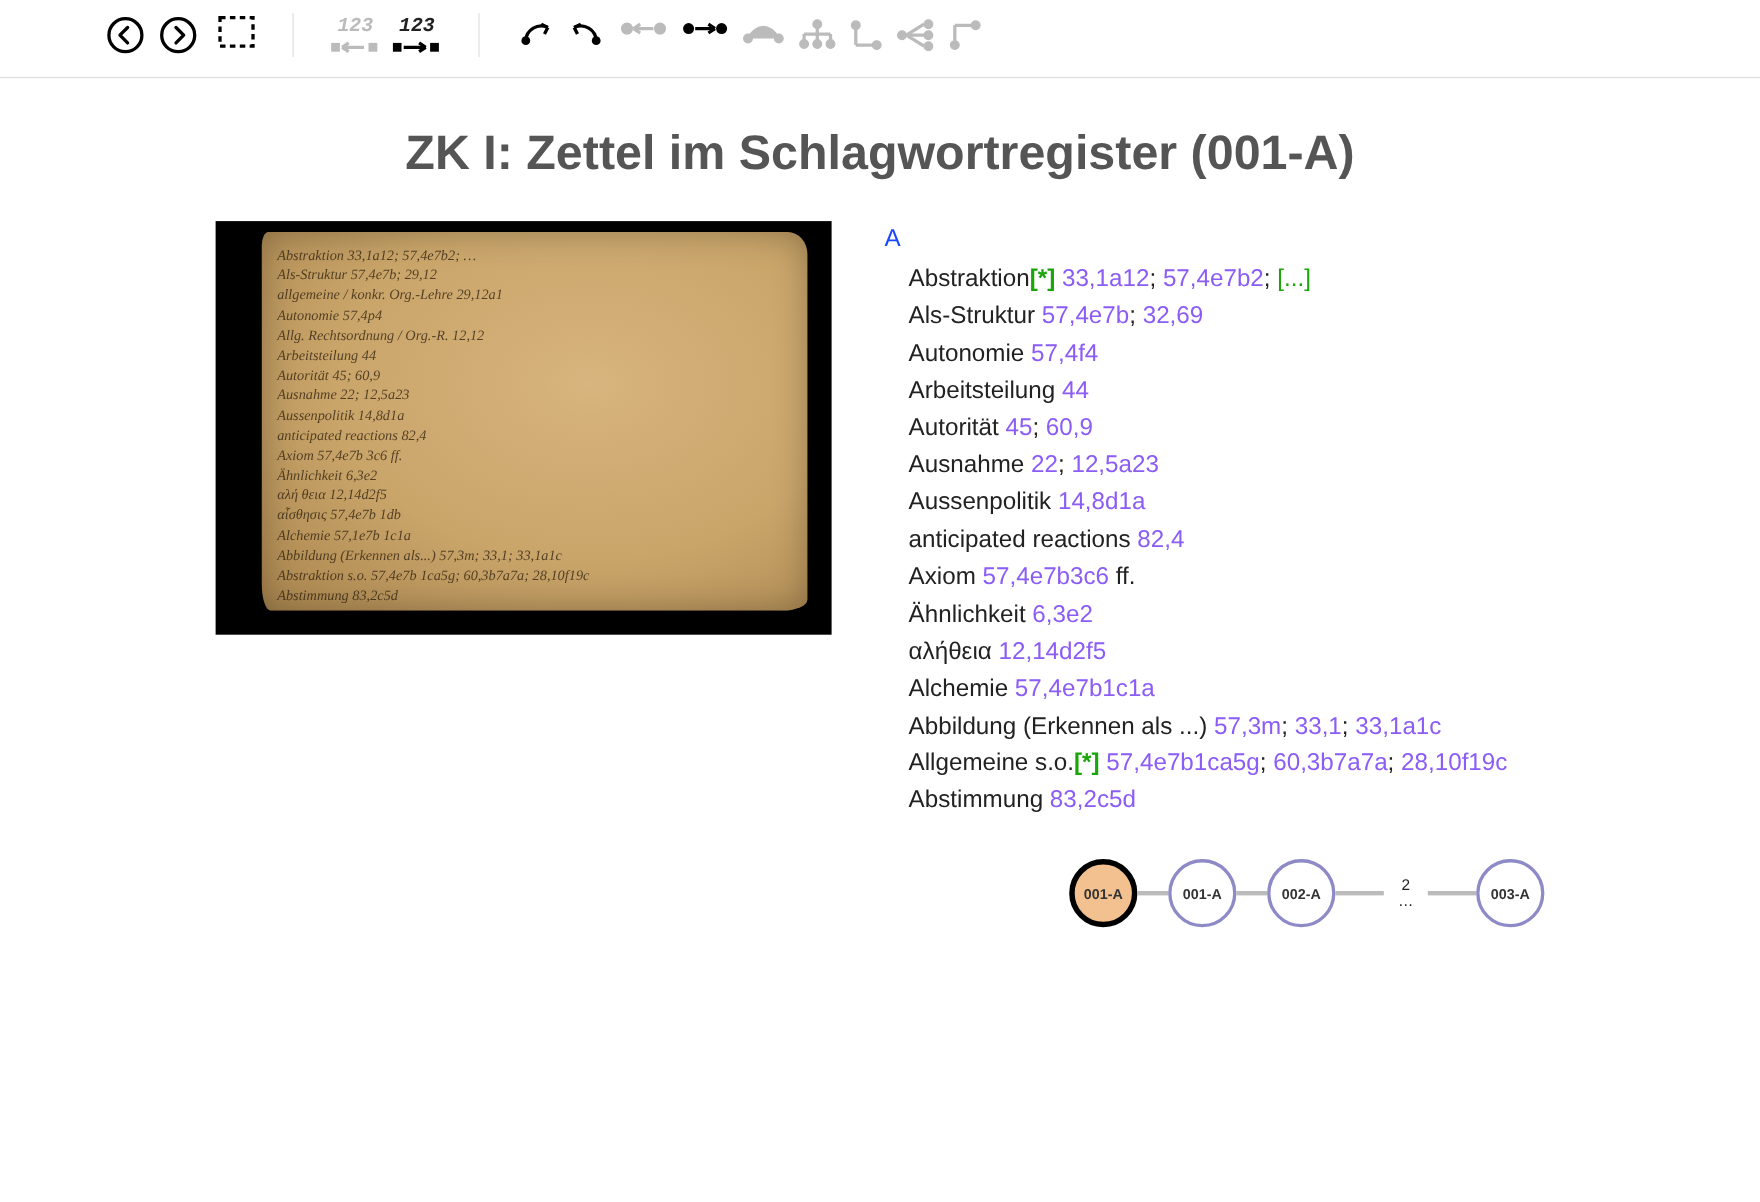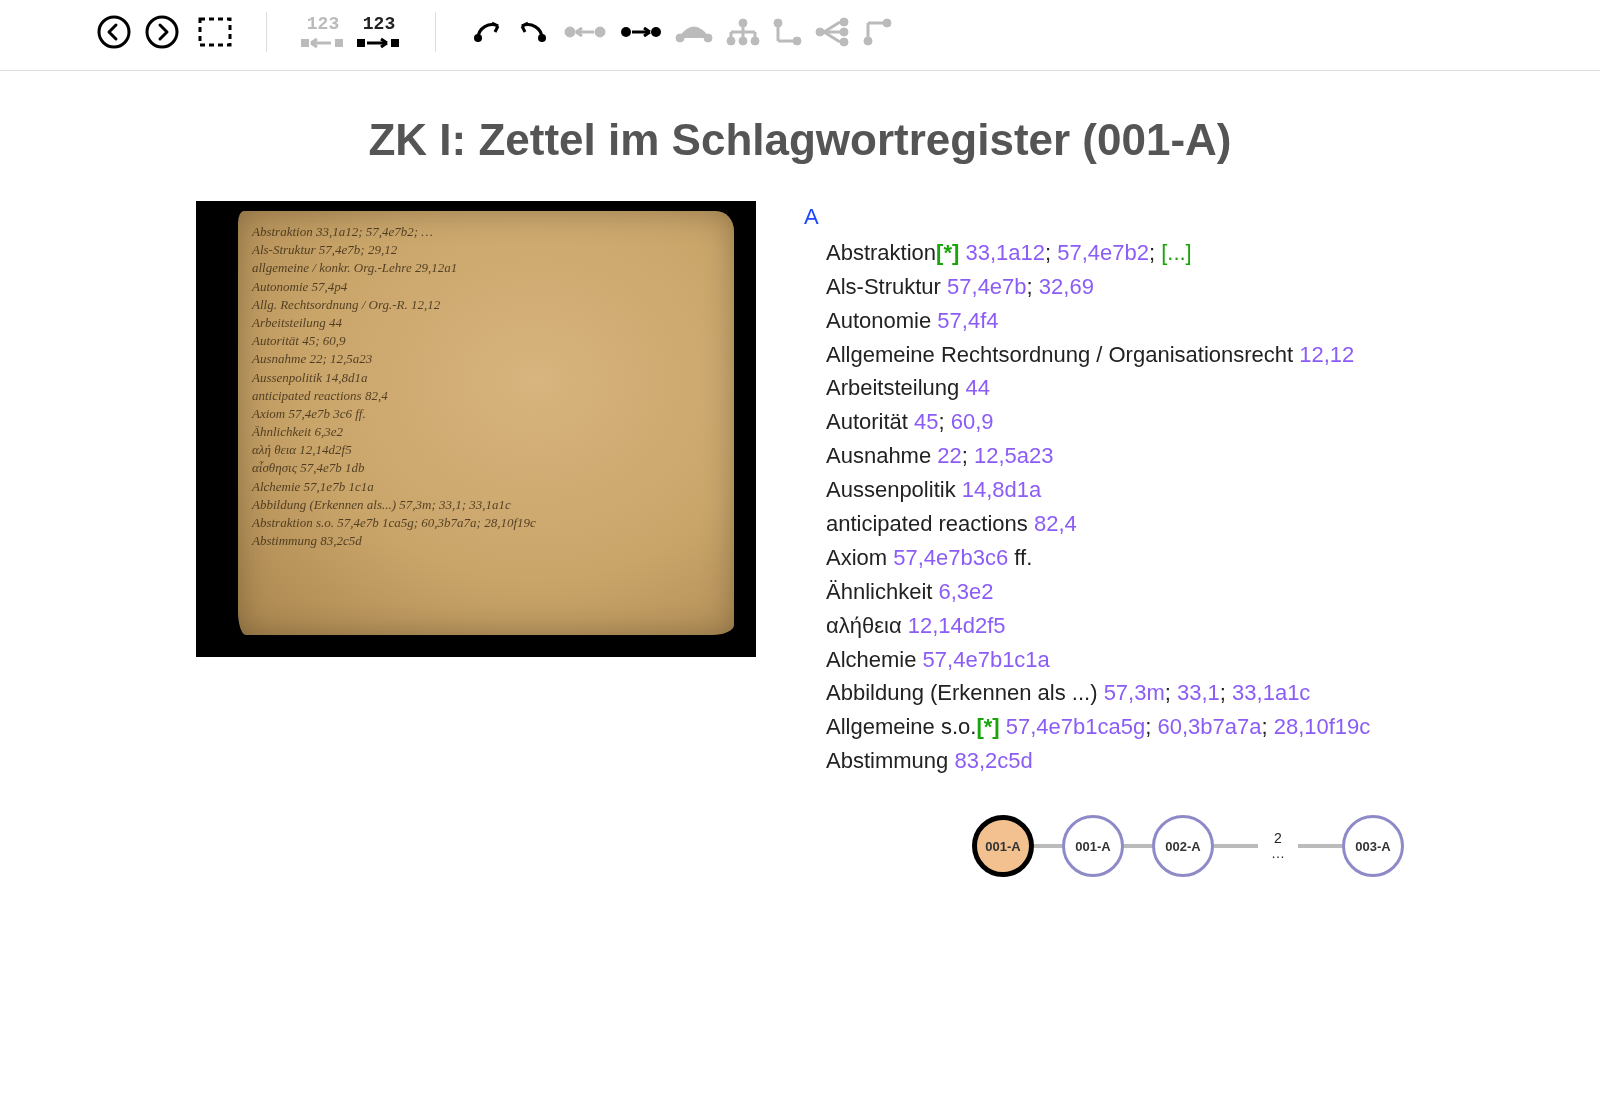--- a/index.html
+++ b/index.html
@@ -4,31 +4,31 @@
 <style>
   * { box-sizing: border-box; margin: 0; padding: 0; }
   html, body { font-family: "Helvetica Neue", Arial, sans-serif; background: #fff; color: #222; }
   .toolbar {
     display: flex;
     align-items: center;
     padding: 12px 24px 18px 96px;
     gap: 16px;
     border-bottom: 1px solid #ddd;
   }
-  .tb-group { display: flex; align-items: center; gap: 12px; }
+  .tb-group { display: flex; align-items: flex-start; gap: 12px; font-style: italic; }
   .tb-divider { width: 1px; height: 40px; background: #ddd; margin: 0 18px; }
   .icon-btn { cursor: pointer; display:inline-flex; align-items:center; justify-content:center; }
   .dim path, .dim rect, .dim polygon, .dim circle, .dim line { stroke: #bbb !important; fill: #bbb !important; }
   .mode-col { display:flex; flex-direction:column; align-items:center; gap:2px; }
   .mode-num { font-family: "Courier New", monospace; font-weight:700; font-size:18px; }
   .mode-num.dim { color:#bbb; }
   .content { max-width: 1400px; margin: 0 auto; padding: 32px 96px 24px 96px; }
   .title { text-align:center; font-size:44px; font-weight:600; color:#555; margin: 12px 0 36px 0; }
   .two-col { display:flex; gap: 48px; align-items:flex-start; }
-  .scan-wrap { width: 560px; height: 456px; background:#000; padding: 4px; position:relative; overflow:hidden; flex:0 0 auto; }
+  .scan-wrap { width: 560px; height: 376px; background:#000; padding: 4px; position:relative; overflow:hidden; flex:0 0 auto; }
   .scan-paper {
     position:absolute; inset: 10px 22px 22px 42px;
     background: radial-gradient(ellipse at 60% 40%, #d8b47e 0%, #c9a56a 55%, #a9854e 100%);
     border-radius: 6px 18px 22px 8px / 12px 20px 10px 24px;
     box-shadow: inset 0 0 30px rgba(0,0,0,.25);
   }
   .scan-paper .hand { position:absolute; inset:12px 14px; font-family: "Comic Sans MS", cursive; font-size:13px; line-height:1.4; color:#2a1c0a; opacity:.75; font-style:italic; }
   .index { flex:1; font-size:22px; line-height:1.45; }
   .index .letter { color:#1a47ff; font-weight:400; }
   .index ul { list-style:none; margin: 4px 0 0 22px; }
@@ -190,21 +190,20 @@
         <div class="hand" id="hand">Abstraktion 33,1a12; 57,4e7b2; …<br>Als-Struktur 57,4e7b; 29,12<br>allgemeine / konkr. Org.-Lehre 29,12a1<br>Autonomie 57,4p4<br>Allg. Rechtsordnung / Org.-R. 12,12<br>Arbeitsteilung 44<br>Autorität 45; 60,9<br>Ausnahme 22; 12,5a23<br>Aussenpolitik 14,8d1a<br>anticipated reactions 82,4<br>Axiom 57,4e7b 3c6 ff.<br>Ähnlichkeit 6,3e2<br>αλή θεια 12,14d2f5<br>αἶσθησις 57,4e7b 1db<br>Alchemie 57,1e7b 1c1a<br>Abbildung (Erkennen als...) 57,3m; 33,1; 33,1a1c<br>Abstraktion s.o. 57,4e7b 1ca5g; 60,3b7a7a; 28,10f19c<br>Abstimmung 83,2c5d</div>
       </div>
     </div>
 
     <div class="index">
       <div class="letter">A</div>
       <ul id="entries">
           <li><span>Abstraktion</span><span class="star">[*]</span> <a class="lnk">33,1a12</a><span class="sep">; </span><a class="lnk">57,4e7b2</a><span class="sep">; </span><span class="ell">[...]</span></li>
           <li><span>Als-Struktur</span> <a class="lnk">57,4e7b</a><span class="sep">; </span><a class="lnk">32,69</a></li>
           <li><span>Autonomie</span> <a class="lnk">57,4f4</a></li>
-          <li><span>Allgemeine Rechtsordnung / Organisationsrecht</span> <a class="lnk">12,12</a></li>
           <li><span>Arbeitsteilung</span> <a class="lnk">44</a></li>
           <li><span>Autorität</span> <a class="lnk">45</a><span class="sep">; </span><a class="lnk">60,9</a></li>
           <li><span>Ausnahme</span> <a class="lnk">22</a><span class="sep">; </span><a class="lnk">12,5a23</a></li>
           <li><span>Aussenpolitik</span> <a class="lnk">14,8d1a</a></li>
           <li><span>anticipated reactions</span> <a class="lnk">82,4</a></li>
           <li><span>Axiom</span> <a class="lnk">57,4e7b3c6</a><span class="suffix"> ff.</span></li>
           <li><span>Ähnlichkeit</span> <a class="lnk">6,3e2</a></li>
           <li><span>αλήθεια</span> <a class="lnk">12,14d2f5</a></li>
           <li><span>Alchemie</span> <a class="lnk">57,4e7b1c1a</a></li>
           <li><span>Abbildung (Erkennen als ...)</span> <a class="lnk">57,3m</a><span class="sep">; </span><a class="lnk">33,1</a><span class="sep">; </span><a class="lnk">33,1a1c</a></li>

